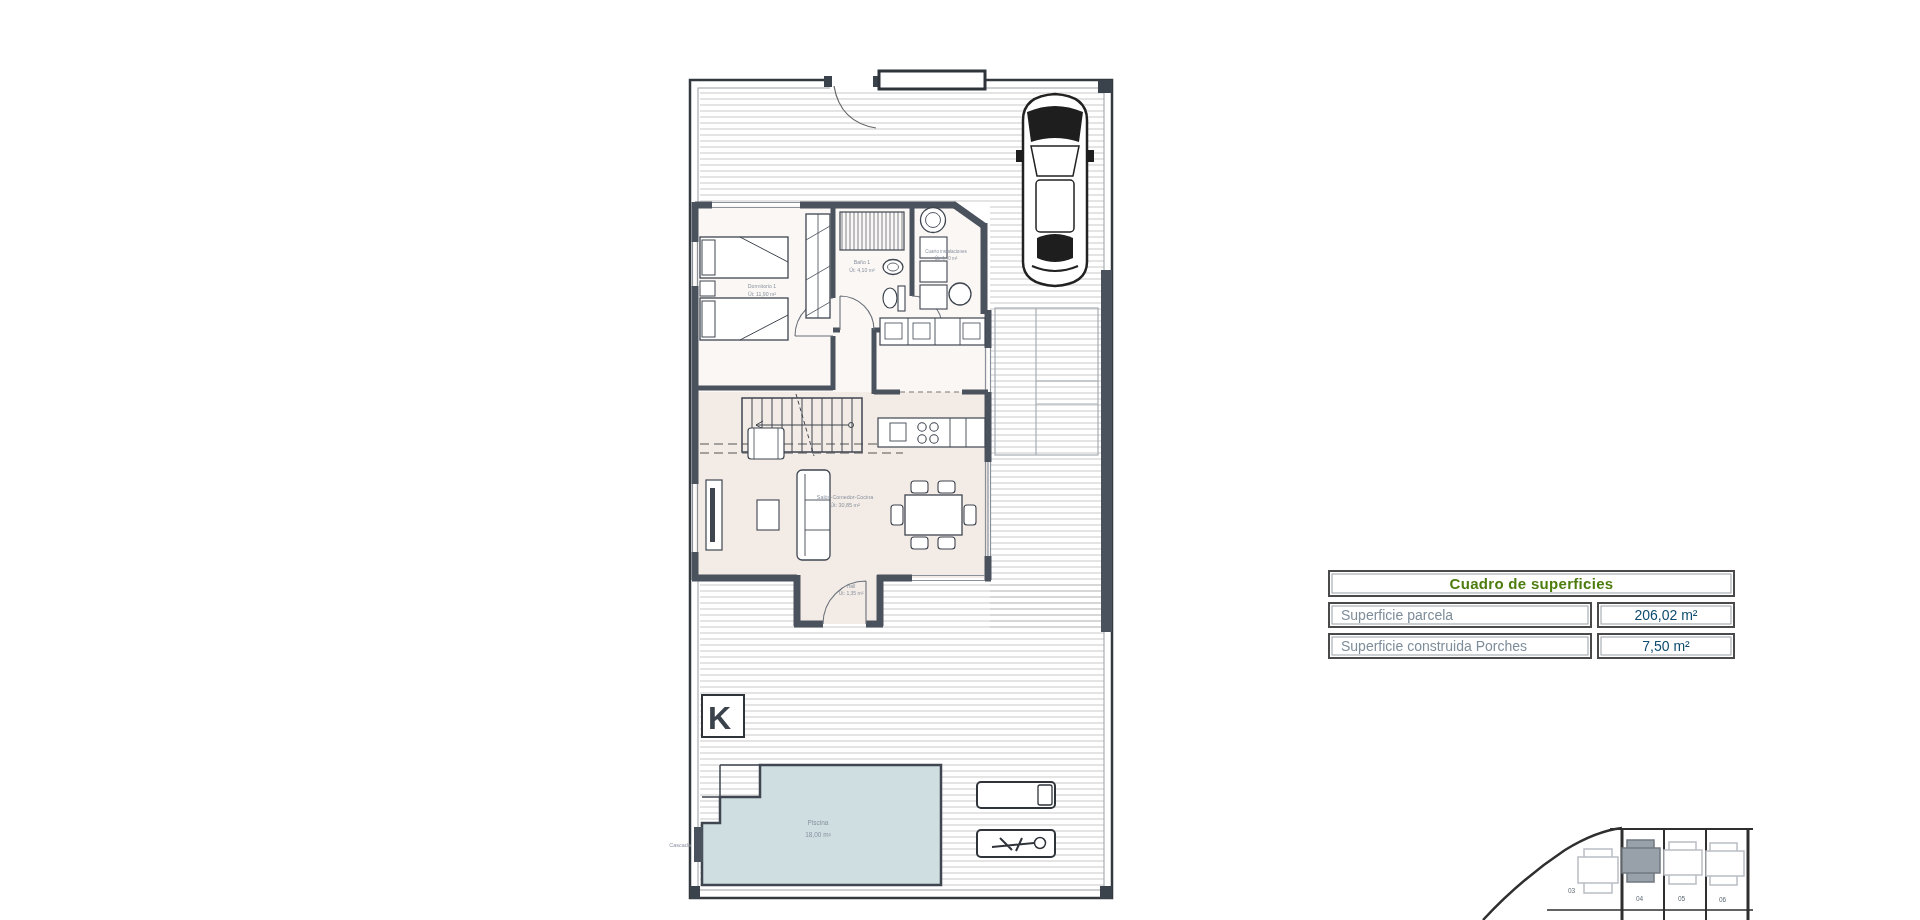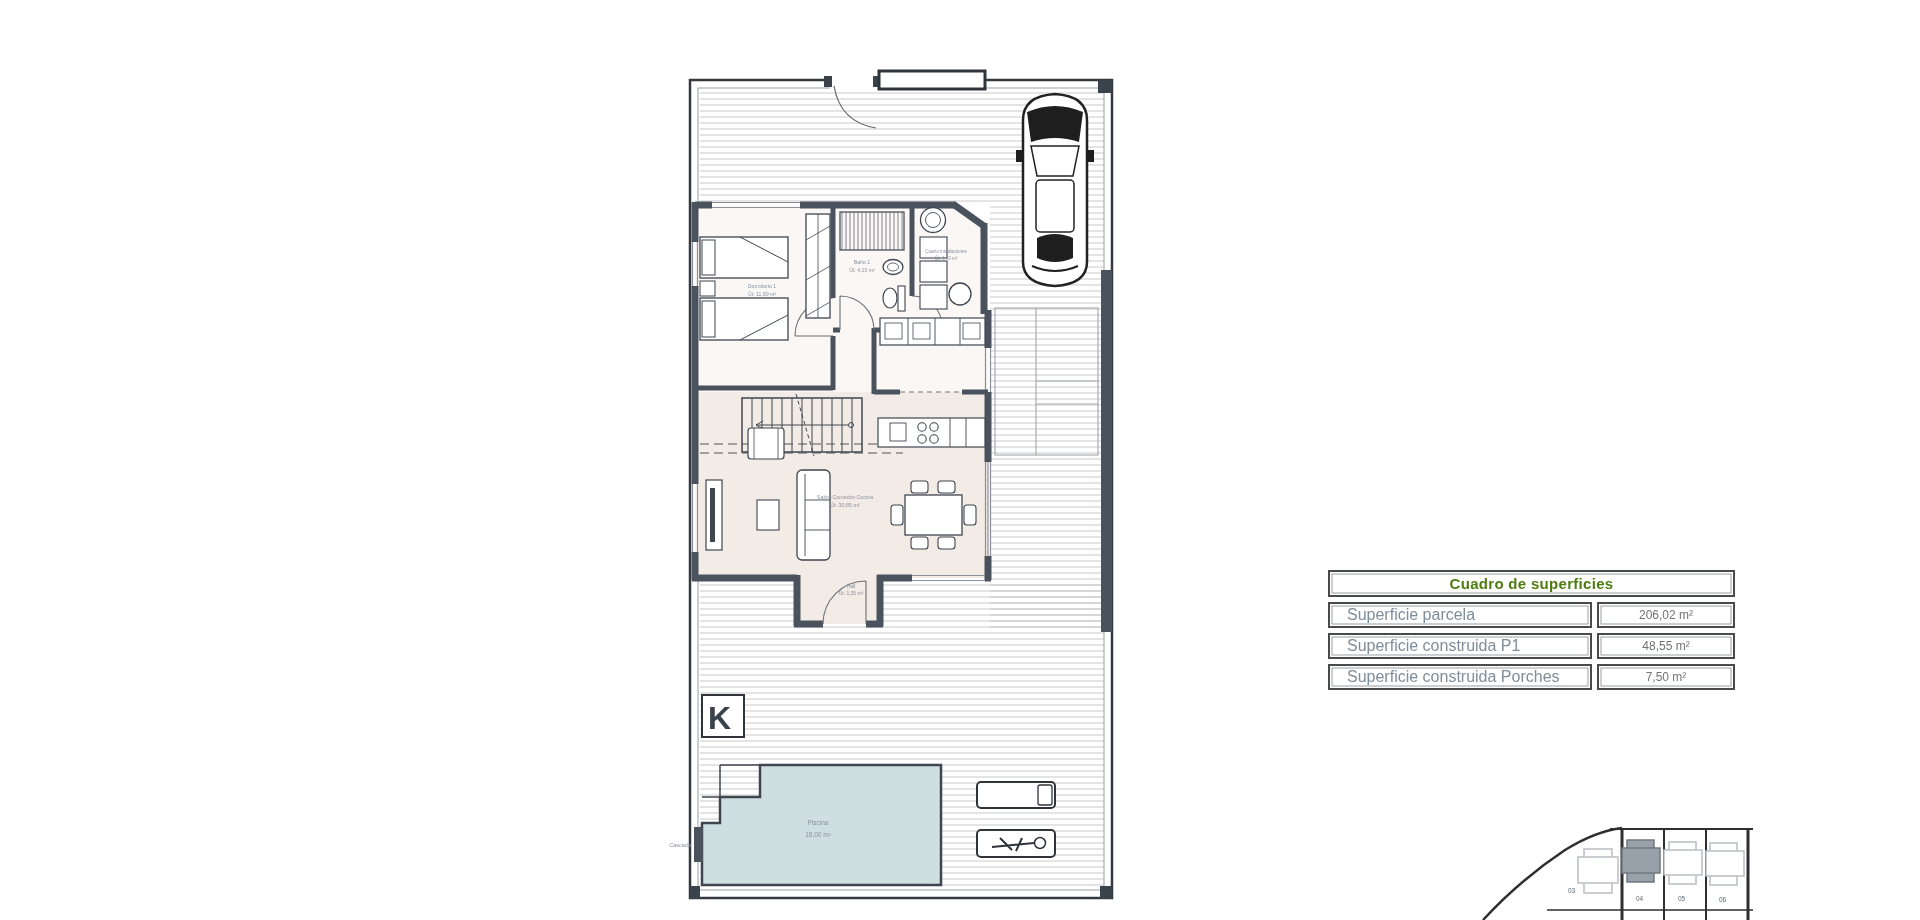--- a/index.html
+++ b/index.html
@@ -9,23 +9,23 @@
 
   
   .surf-table{position:absolute;left:1328px;top:570px;width:407px;}
   .tbl-box{box-sizing:border-box;background:#fff;border:2px solid #4a4a4a;
            box-shadow:inset 0 0 0 1.5px #ffffff, inset 0 0 0 2.5px #9aa0a5;
            display:flex;align-items:center;}
   .tbl-header{height:27px;justify-content:center;margin-bottom:5px;}
   .tbl-header span{font-size:15px;font-weight:bold;color:#4d7c0f;letter-spacing:.3px;}
   .tbl-row{display:flex;margin-bottom:5px;gap:5px;}
   .tbl-label{width:264px;height:26px;}
-  .tbl-label span{font-size:16px;color:#7e8d9a;padding-left:17px;}
+  .tbl-label span{font-size:14px;color:#7e8d9a;padding-left:11px;}
   .tbl-value{width:138px;height:26px;justify-content:center;}
-  .tbl-value span{font-size:12px;color:#737373;}
+  .tbl-value span{font-size:14px;color:#0c4a6e;}
 
   .plan-text{fill:#8a93a0;font-family:"Liberation Sans",sans-serif;}
 </style>
 </head>
 <body>
 
 <div id="canvas">
 
 <svg id="plan-svg" width="1920" height="920" viewBox="0 0 1920 920" xmlns="http://www.w3.org/2000/svg">
   <defs>
@@ -295,28 +295,20 @@
   <div class="tbl-row">
     <div class="tbl-box tbl-label">
           <span>Superficie parcela</span>
         </div>
     <div class="tbl-box tbl-value">
           <span>206,02 m²</span>
         </div>
   </div>
   <div class="tbl-row">
     <div class="tbl-box tbl-label">
-          <span>Superficie construida P1</span>
-        </div>
-    <div class="tbl-box tbl-value">
-          <span>48,55 m²</span>
-        </div>
-  </div>
-  <div class="tbl-row">
-    <div class="tbl-box tbl-label">
           <span>Superficie construida Porches</span>
         </div>
     <div class="tbl-box tbl-value">
           <span>7,50 m²</span>
         </div>
   </div>
 </div>
 
 </div>
 

